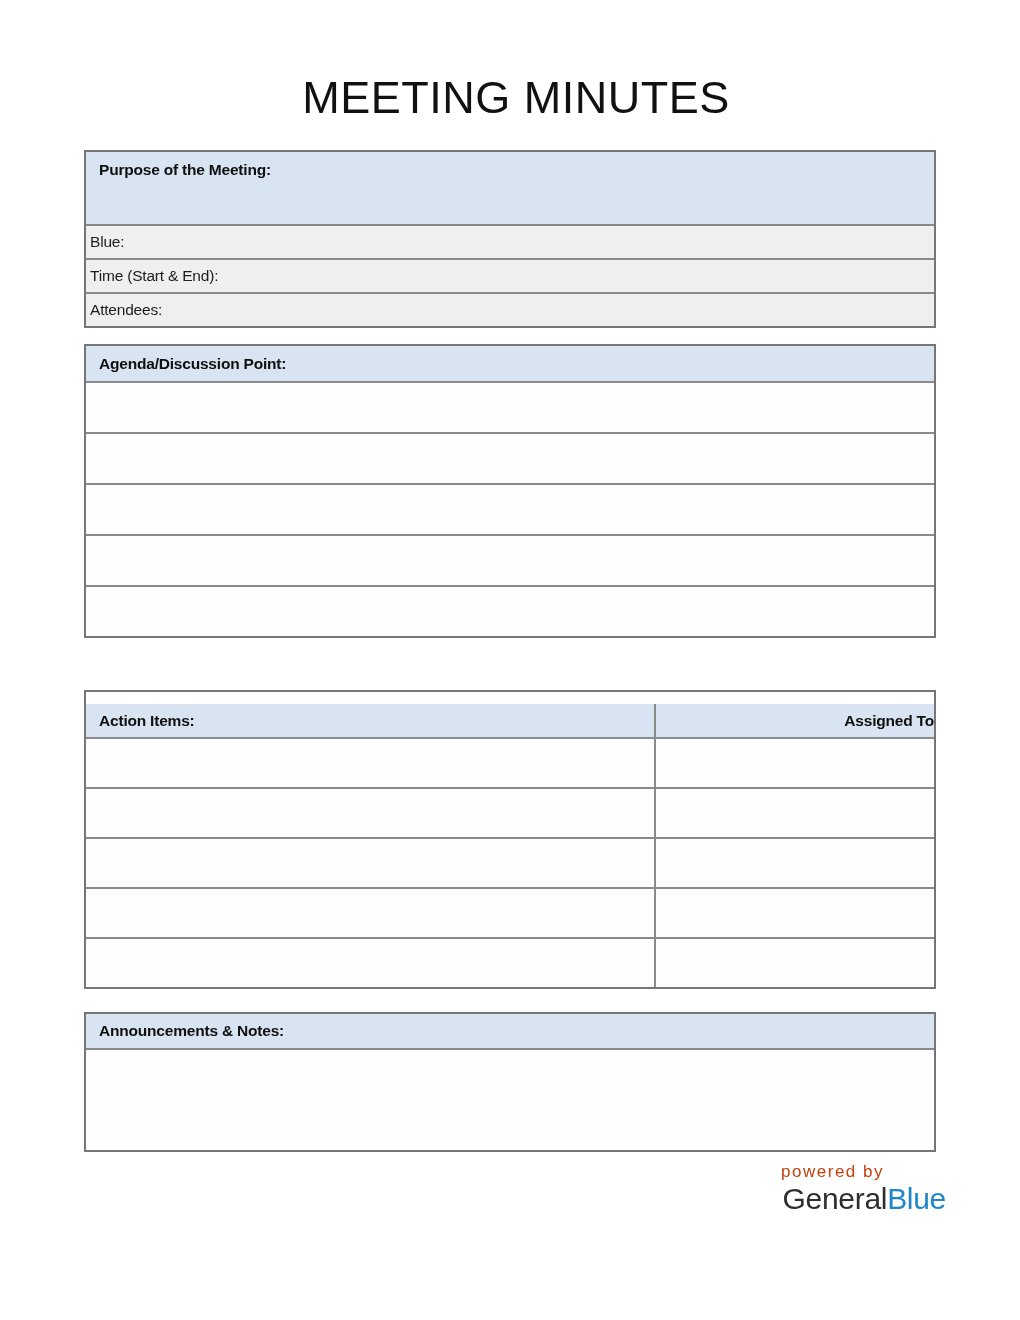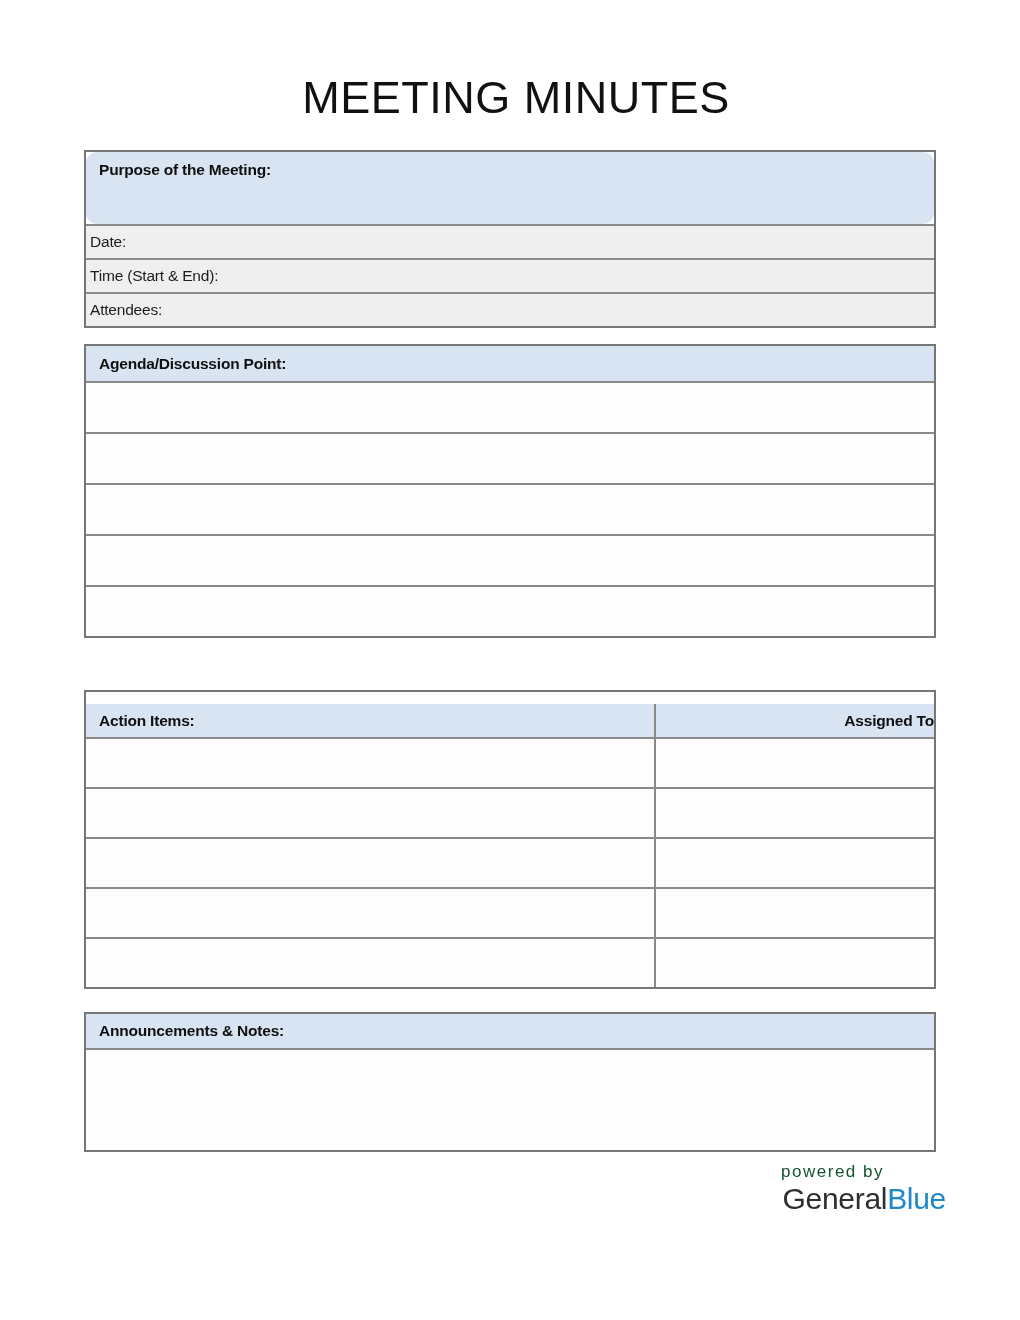--- a/index.html
+++ b/index.html
@@ -37,21 +37,20 @@
     box-sizing:border-box;
     display:flex;
     align-items:center;
     padding-left:13px;
     color:#101010;
   }
   .hdr.tall{
     height:72px;
     align-items:flex-start;
     padding-top:9px;
-    border-radius:11px;
   }
   .fieldrow{
     background:#efefef;
     height:34px;
     border-top:2px solid #8a8a8a;
     box-sizing:border-box;
     display:flex;
     align-items:center;
     padding-left:4px;
     font-size:15.5px;
@@ -85,21 +84,21 @@
   .t4 .blankrow{height:102px;}
   
   .footer{
     position:absolute;
     top:1163px;
     right:86px;
     text-align:right;
   }
   .powered{
     font-size:17px;
-    color:#14532d;
+    color:#c2410c;
     letter-spacing:1.5px;
     padding-right:62px;
     line-height:1.1;
   }
   .brand{
     font-size:30px;
     line-height:1.15;
     letter-spacing:-0.3px;
     margin-left:43px;
   }
@@ -111,21 +110,21 @@
 
 <div class="page">
 
   <h1 class="title">MEETING MINUTES</h1>
 
   <div class="tbl t1">
     <div class="hdr tall">
       <span>Purpose of the Meeting:</span>
     </div>
     <div class="fieldrow">
-      <span>Date:</span>
+      <span>Blue:</span>
     </div>
     <div class="fieldrow">
       <span>Time (Start &amp; End):</span>
     </div>
     <div class="fieldrow">
       <span>Attendees:</span>
     </div>
   </div>
 
   <div class="tbl t2">

